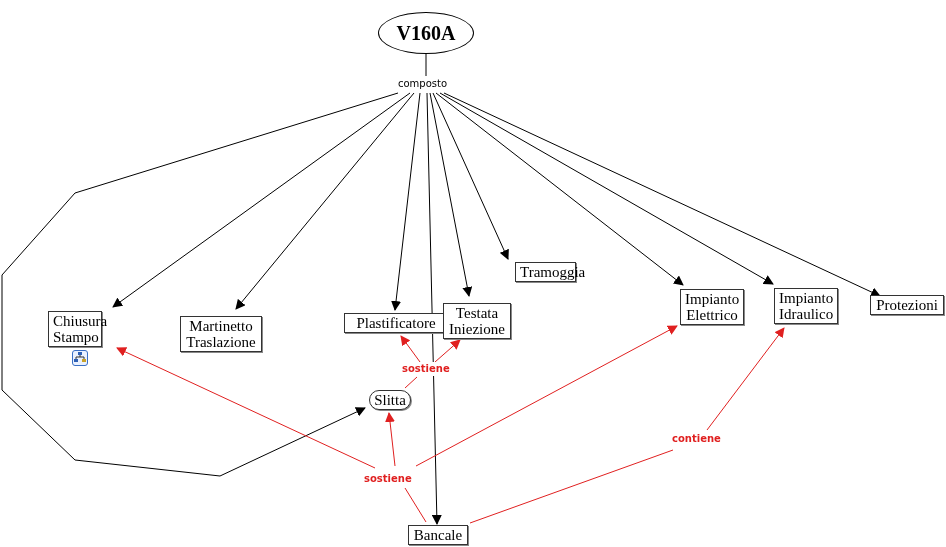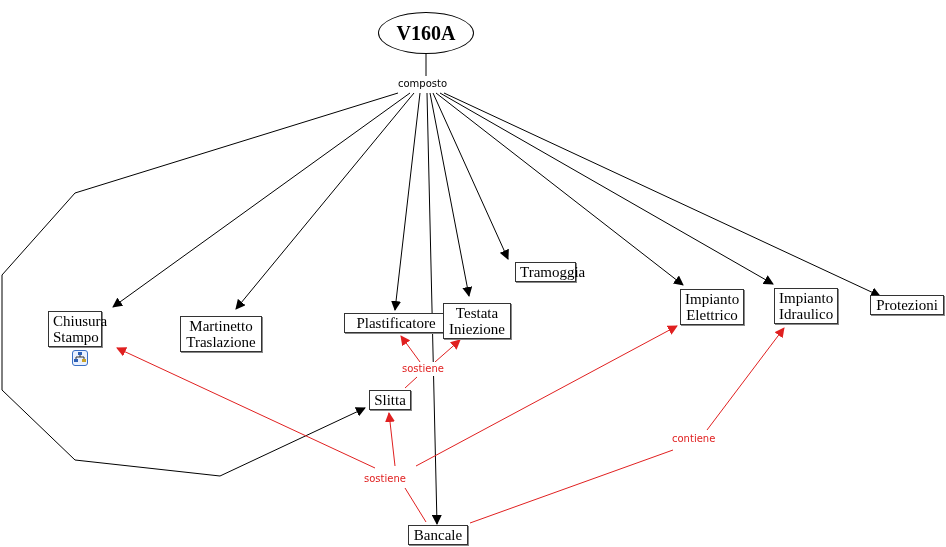--- a/index.html
+++ b/index.html
@@ -2,21 +2,21 @@
 <html><head>
 <meta charset="utf-8">
 <style>
   html,body{margin:0;padding:0;background:#fff;}
   body{width:946px;height:547px;position:relative;overflow:hidden;font-family:"Liberation Serif",serif;}
   svg#diagram{position:absolute;left:0;top:0;}
   .node{position:absolute;border:1px solid #333;background:#fff;box-shadow:1px 1px 0 #888;font-family:"Liberation Serif",serif;font-size:15px;line-height:16px;text-align:center;padding:1px 4px;color:#000;white-space:pre;box-sizing:border-box;}
   .root{position:absolute;left:378px;top:12px;width:96px;height:42px;border:1.3px solid #000;border-radius:50%;box-sizing:border-box;display:flex;align-items:center;justify-content:center;font-weight:bold;font-size:20px;font-family:"Liberation Serif",serif;background:#fff;}
   .rel{position:absolute;font-family:"DejaVu Sans","Liberation Sans",sans-serif;font-size:10px;background:#fff;padding:0 2px;line-height:14px;}
   .rel.black{color:#000;}
-  .rel.red{color:#e02020;}
+  .rel.red{color:#e02020;font-weight:bold;}
   .tree-icon{position:absolute;left:72px;top:350px;width:16px;height:16px;border:1px solid #3a6fc4;border-radius:3px;background:#e9f1ff;box-sizing:border-box;}
 </style>
 </head>
 <body>
 
 <svg id="diagram" width="946" height="547">
   <defs>
     <marker id="ab" markerWidth="10" markerHeight="10" refX="9" refY="5" orient="auto" markerUnits="userSpaceOnUse">
       <path d="M0,0 L10,5 L0,10 z" fill="#000"></path>
     </marker>
@@ -77,14 +77,14 @@
 Traslazione</div>
 <div class="node" style="left:344px;top:313px;width:104px;">Plastificatore</div>
 <div class="node" style="left:443px;top:303px;width:68px;">Testata
 Iniezione</div>
 <div class="node" style="left:479px;top:262px;width:61px;margin-left:36px;">Tramoggia</div>
 <div class="node" style="left:680px;top:289px;width:64px;">Impianto
 Elettrico</div>
 <div class="node" style="left:774px;top:288px;width:64px;">Impianto
 Idraulico</div>
 <div class="node" style="left:870px;top:295px;width:74px;">Protezioni</div>
-<div class="node" style="left:369px;top:390px;width:42px;">Slitta</div>
+<div class="node" style="left:369px;top:390px;width:42px;border-radius:10px;">Slitta</div>
 <div class="node" style="left:408px;top:525px;width:60px;">Bancale</div>
 
 </body></html>

